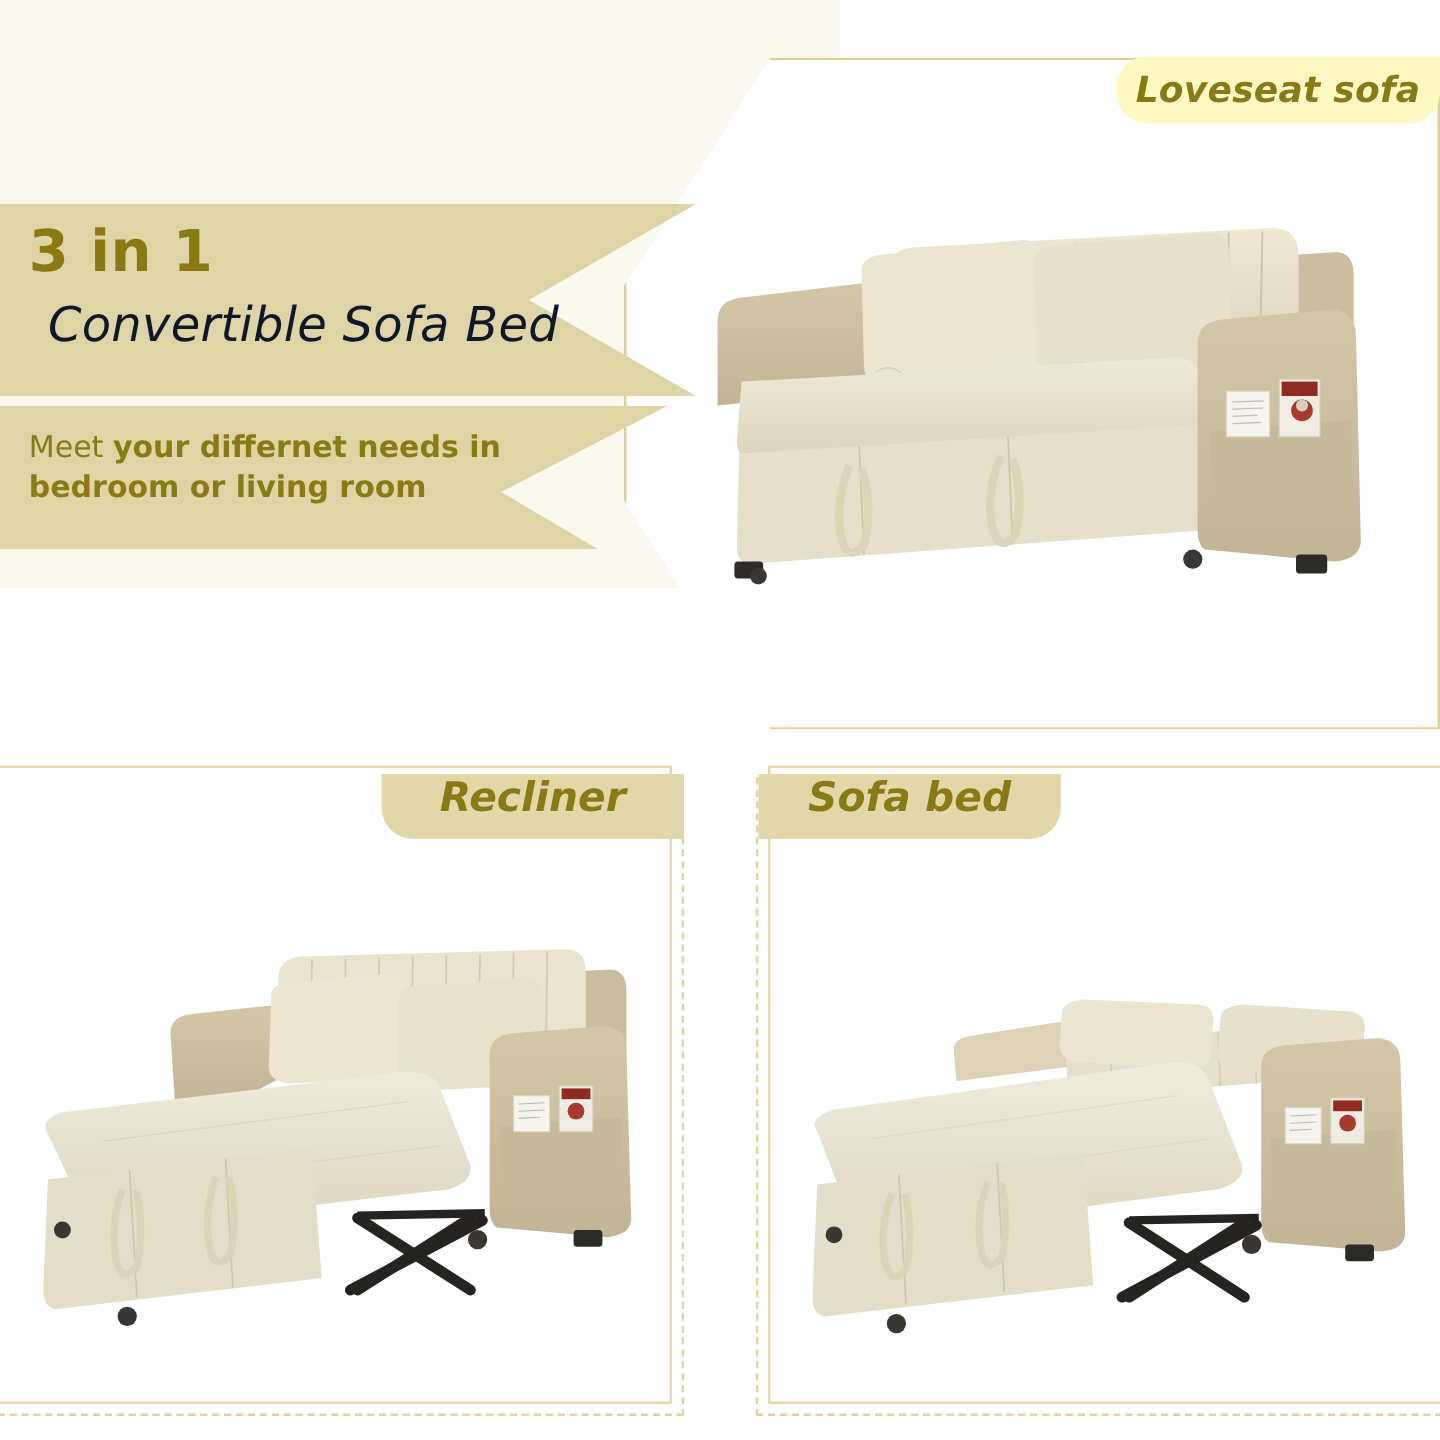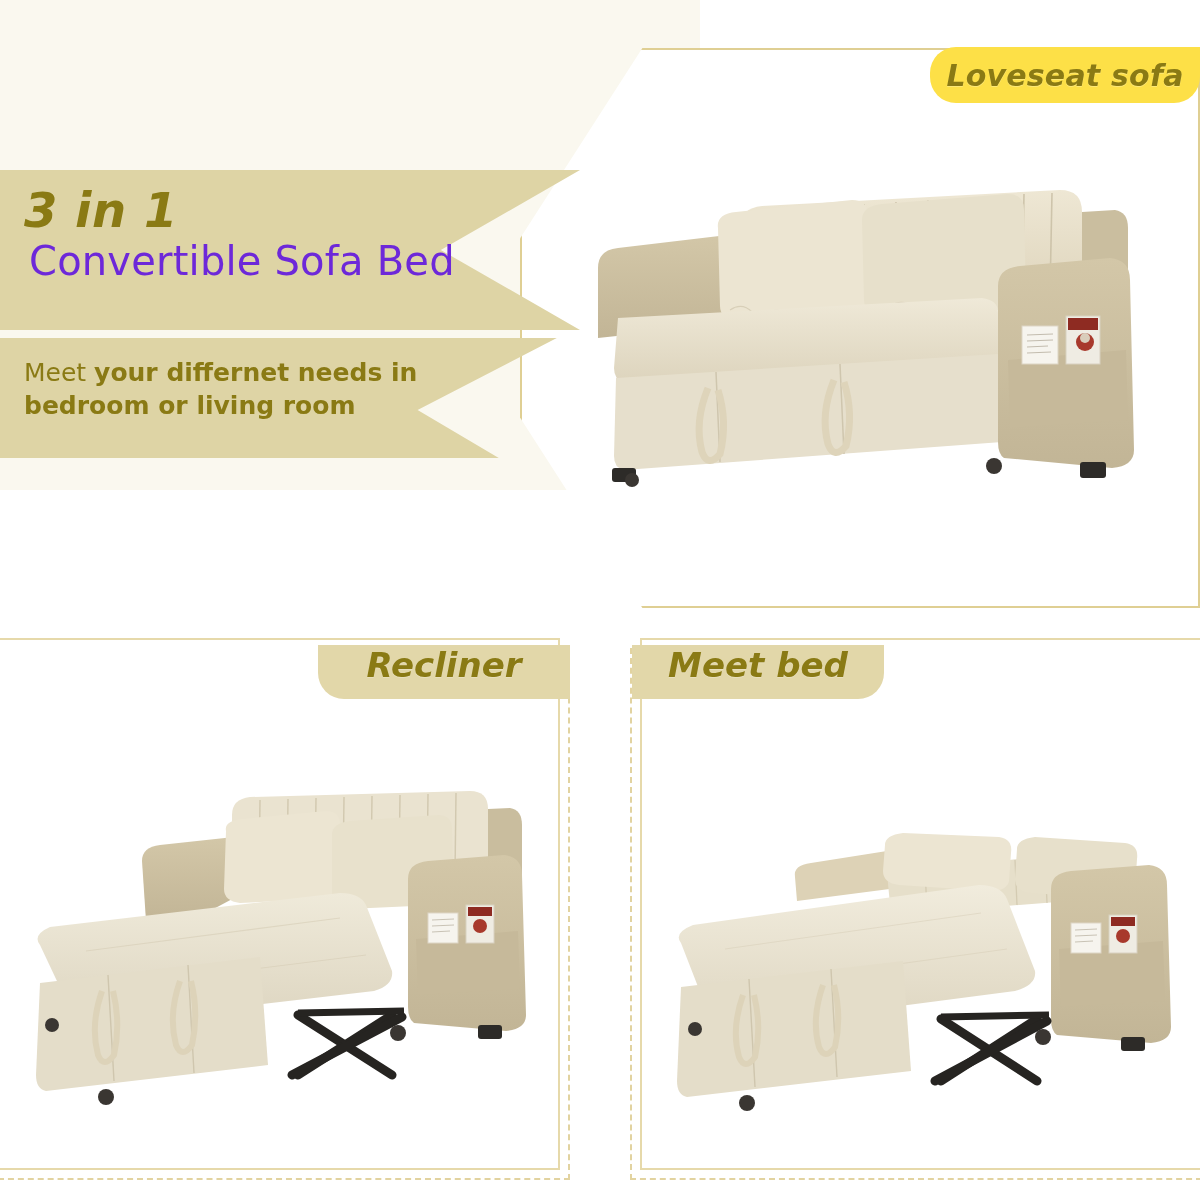--- a/index.html
+++ b/index.html
@@ -28,21 +28,21 @@
     border-bottom-left-radius:40px;
     border-top-right-radius:0;
     border-bottom-right-radius:0;
     clip-path:polygon(18% 0%,100% 0%,100% 100%,18% 100%,0% 66%,0% 34%);
     box-sizing:border-box;
   }
 
   
   .tab-loveseat{
     position:absolute;left:930px;top:47px;width:270px;height:56px;
-    background:#fde047;
+    background:#fef9c3;
     border-top-left-radius:26px;
     border-bottom-left-radius:26px;
     border-top-right-radius:0;
     border-bottom-right-radius:26px;
     display:flex;align-items:center;justify-content:center;
     z-index:40;
   }
   .tab-loveseat span{
     font-family:"DejaVu Sans", sans-serif;
     font-style:italic;font-weight:bold;font-size:30px;color:#8a7a14;
@@ -61,27 +61,27 @@
     position:absolute;left:0;top:338px;width:580px;height:120px;
     background:#ded4a5;
     clip-path:polygon(0% 0%,96% 0%,72% 60%,86% 100%,0% 100%);
     z-index:30;
   }
   .banner-text{
     position:absolute;left:24px;top:186px;width:520px;z-index:31;
   }
   .t-3in1{
     font-family:"DejaVu Sans", sans-serif;
-    font-style:italic;font-weight:bold;font-size:48px;line-height:1.0;
+    font-weight:bold;font-size:48px;line-height:1.0;
     color:#8a7a14;margin:0 0 6px 0;letter-spacing:.5px;
   }
   .t-conv{
     font-family:"DejaVu Sans", sans-serif;
-    font-weight:normal;font-size:40px;line-height:1.05;
-    color:#6d28d9;margin:5px;letter-spacing:.2px;
+    font-style:italic;font-weight:normal;font-size:40px;line-height:1.05;
+    color:#0f172a;margin:16px;letter-spacing:.2px;
   }
   .sub-text{
     position:absolute;left:24px;top:356px;width:470px;z-index:31;
     font-family:"DejaVu Sans", sans-serif;
     font-size:25px;line-height:1.32;color:#8a7a14;
   }
   .sub-text .light{font-weight:normal;}
   .sub-text .strong{font-weight:bold;}
 
   
@@ -371,16 +371,16 @@
       <line x1="286" y1="202" x2="394" y2="200"></line>
     </g>
 
     <circle cx="40" cy="214" r="7" fill="#3a3632"></circle>
     <circle cx="92" cy="288" r="8" fill="#3a3632"></circle>
     <circle cx="388" cy="222" r="8" fill="#3a3632"></circle>
     <rect x="466" y="222" width="24" height="14" rx="3" fill="#2d2b28"></rect>
   </svg>
 
   <div class="tab tab-sofabed">
-    <span>Meet bed</span>
+    <span>Sofa bed</span>
   </div>
 
 </div>
 
 </body></html>

